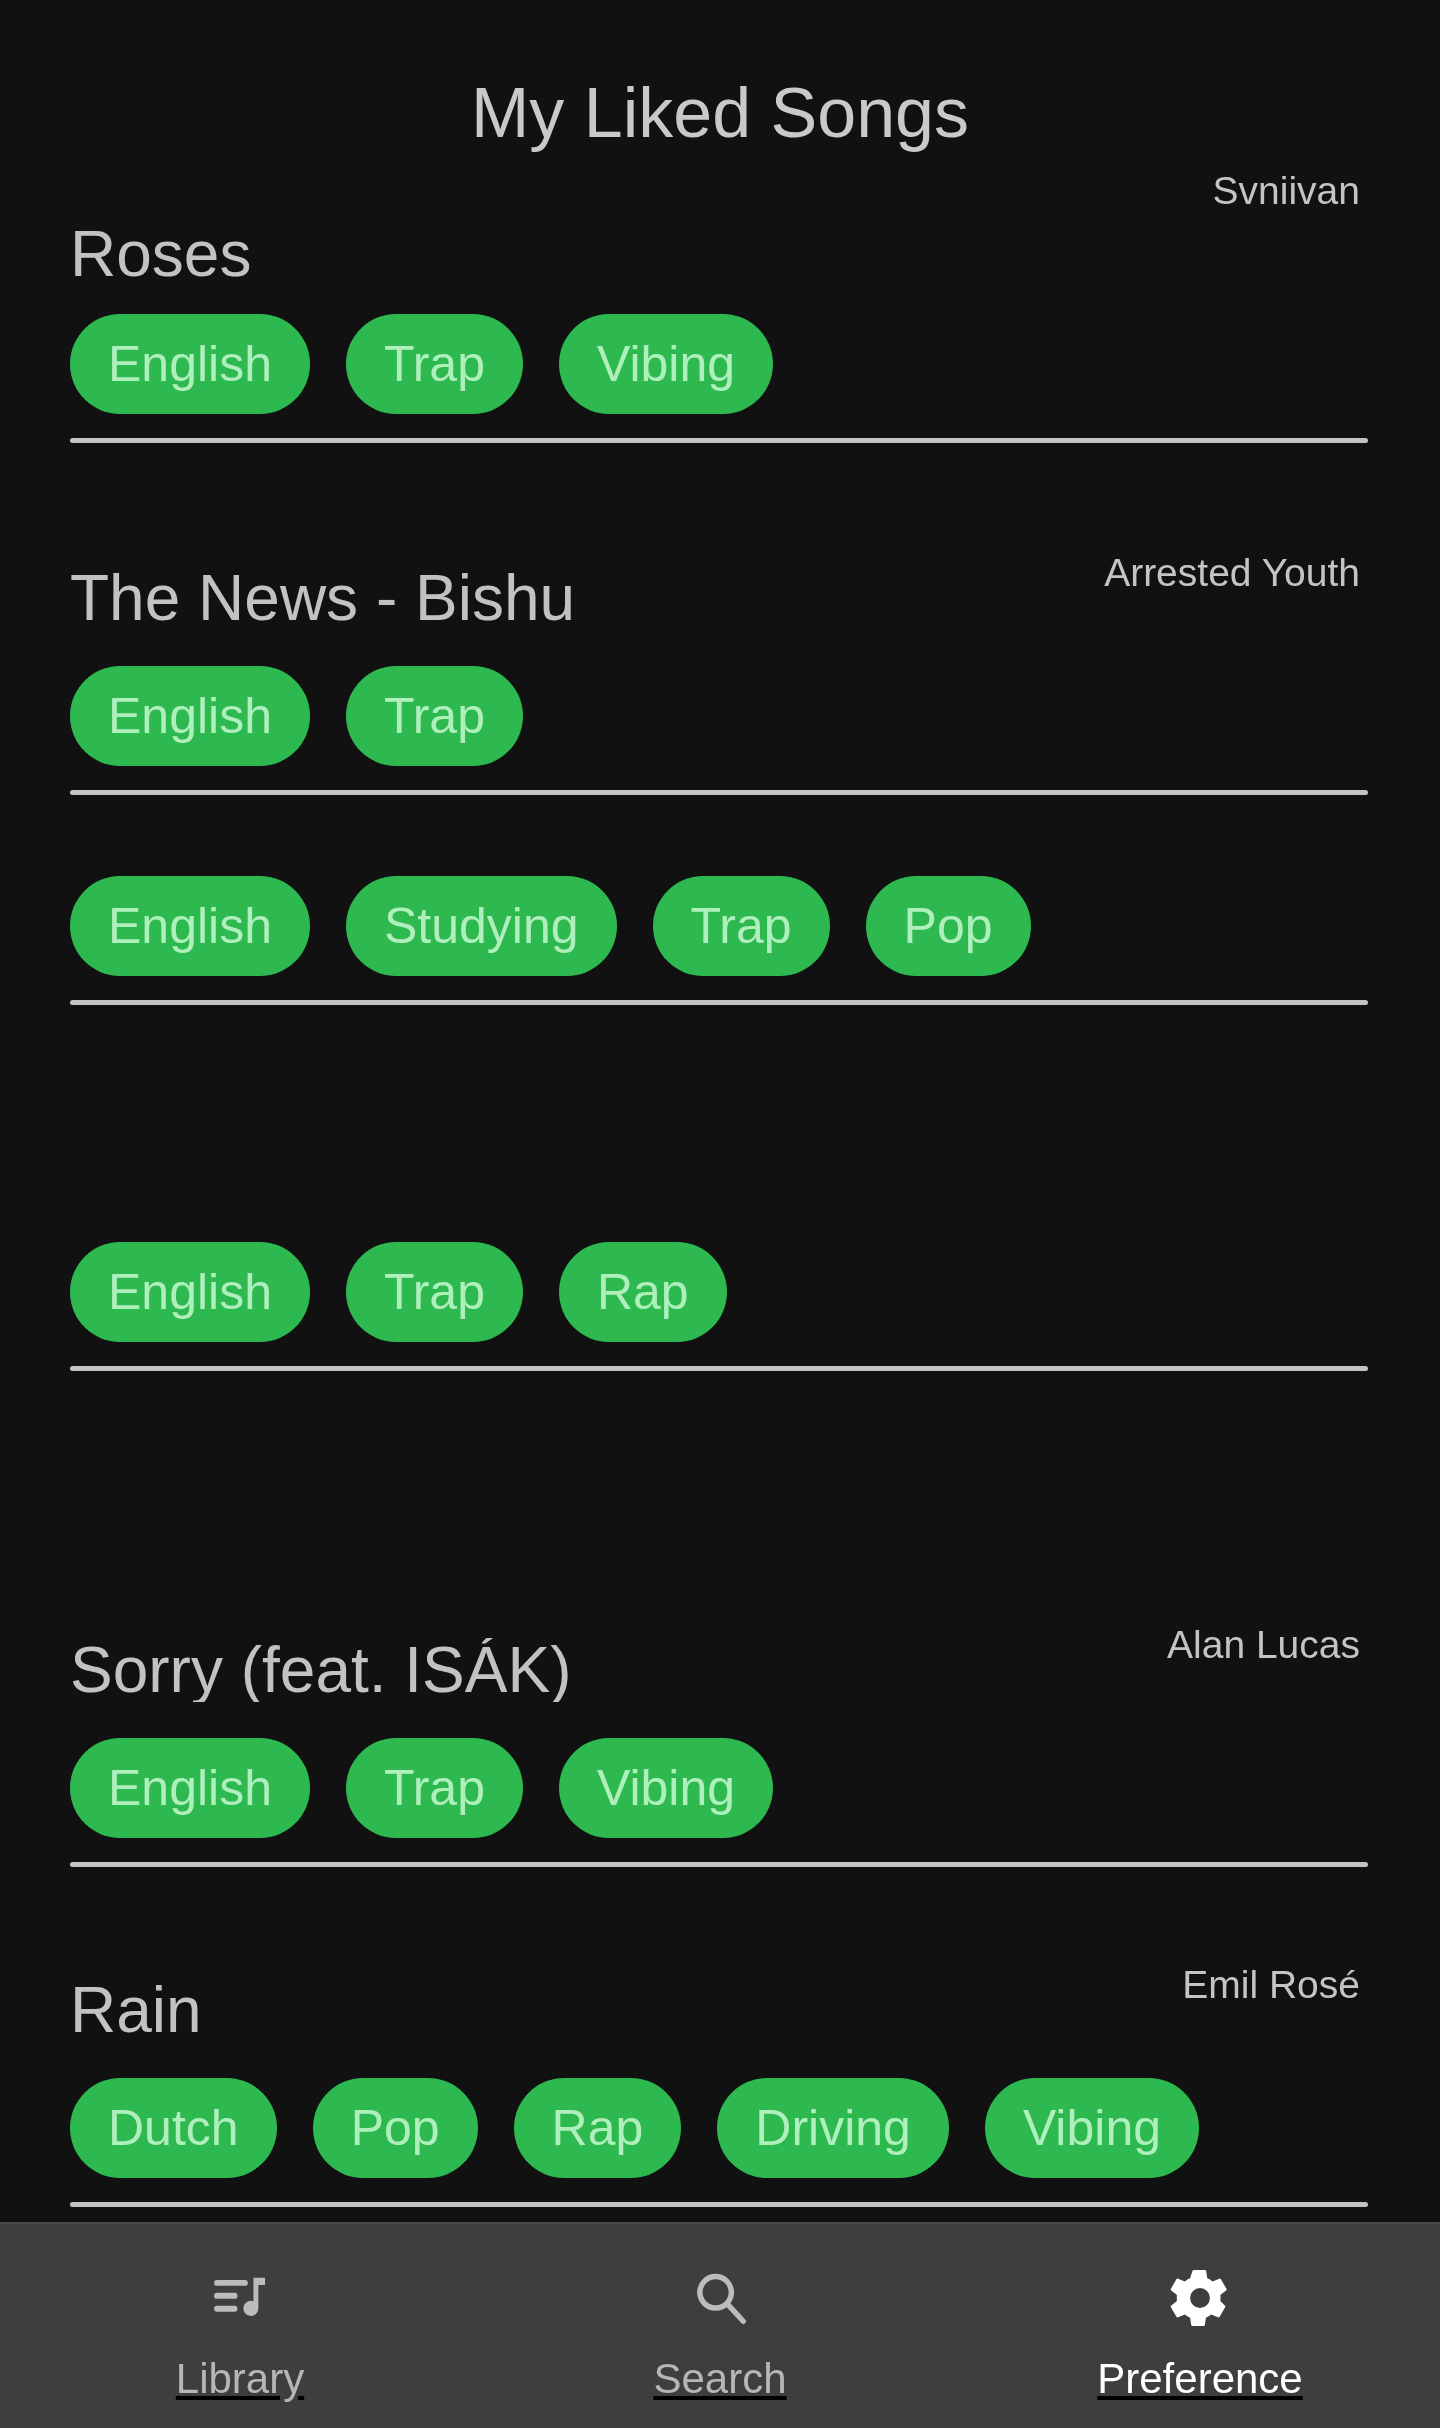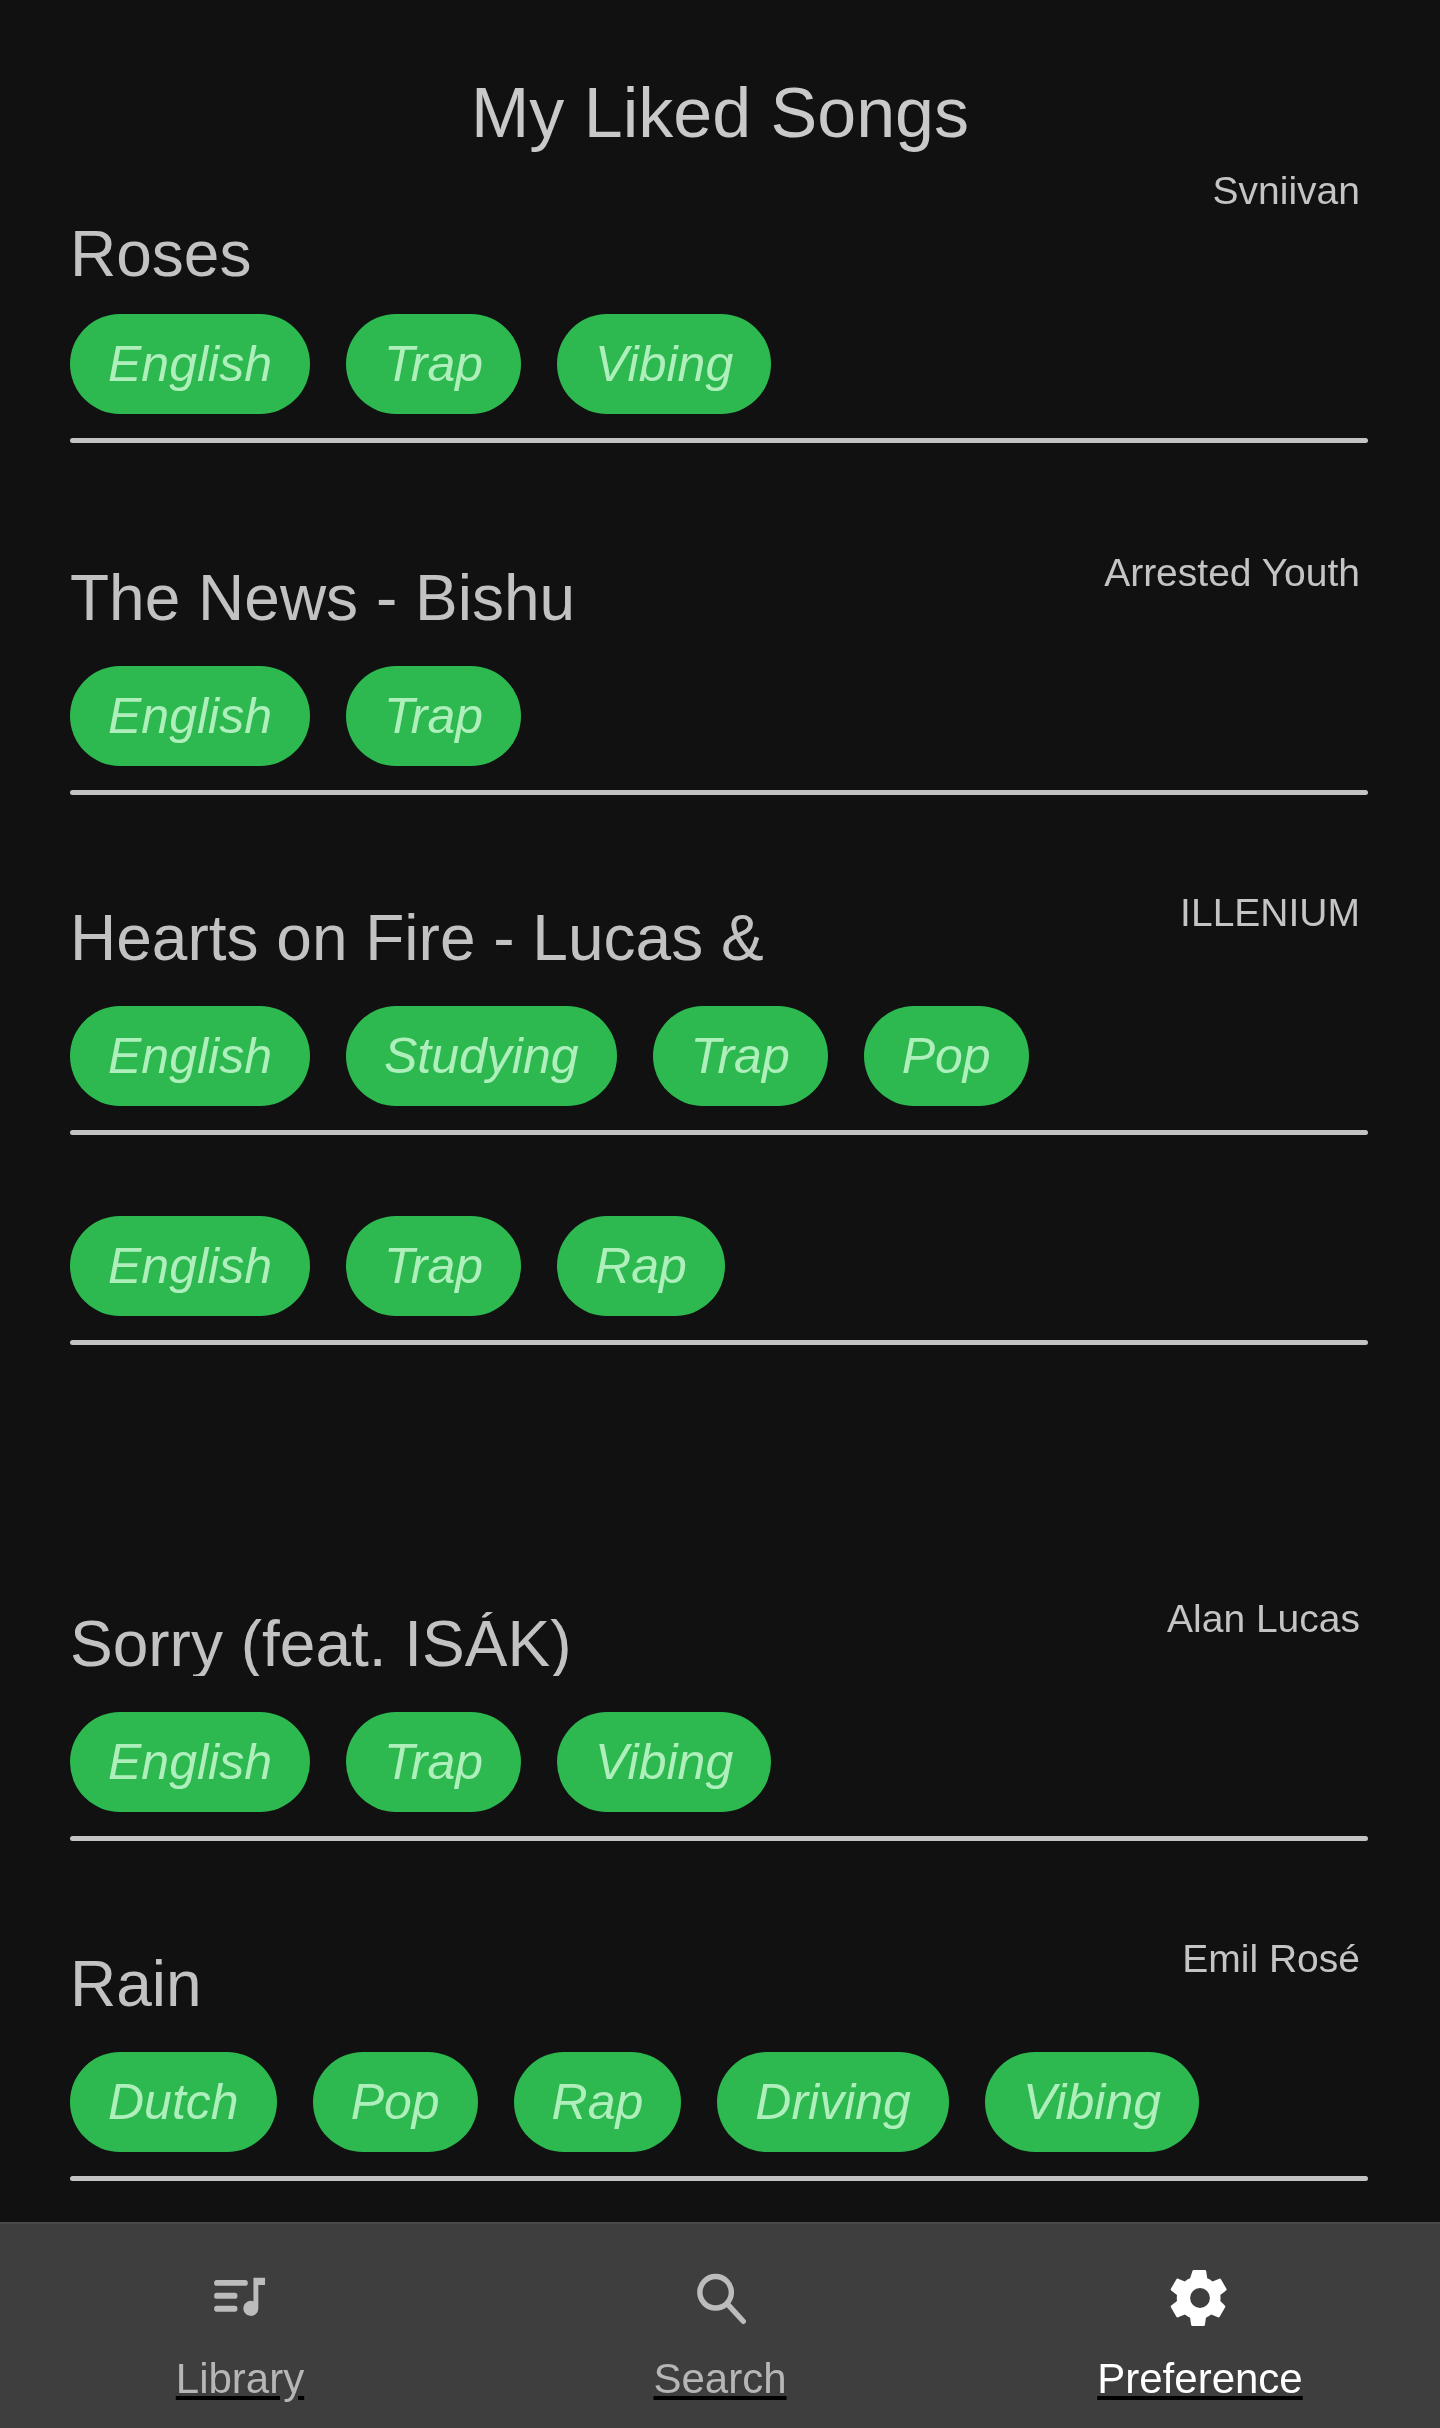--- a/index.html
+++ b/index.html
@@ -76,21 +76,20 @@
   .song-row.first .song-artist { bottom:78px; }
   .song-row.first .song-head   { height:118px; }
   .song-row.first .song-title  { bottom:2px; }
 
   .tag-strip {
     display:flex;
     align-items:center;
     gap:36px;
     margin-top:26px;
     height:100px;
-    font-style:italic;
   }
 
   .tag {
     display:inline-flex;
     align-items:center;
     justify-content:center;
     height:100px;
     padding:0 38px;
     border-radius:52px;
     background:#2db94f;
@@ -168,24 +167,20 @@
           <div class="song-title">The News - Bishu</div>
           <div class="song-artist">Arrested Youth</div>
         </div>
         <div class="tag-strip">
           <span class="tag">English</span>
           <span class="tag">Trap</span>
         </div>
         <div class="divider"></div>
       </div>
       <div class="song-row">
-        <div class="song-head">
-          <div class="song-title">Hearts on Fire - Lucas &amp;</div>
-          <div class="song-artist">ILLENIUM</div>
-        </div>
         <div class="tag-strip">
           <span class="tag">English</span>
           <span class="tag">Studying</span>
           <span class="tag">Trap</span>
           <span class="tag">Pop</span>
         </div>
         <div class="divider"></div>
       </div>
       <div class="song-row">
         <div class="tag-strip">

